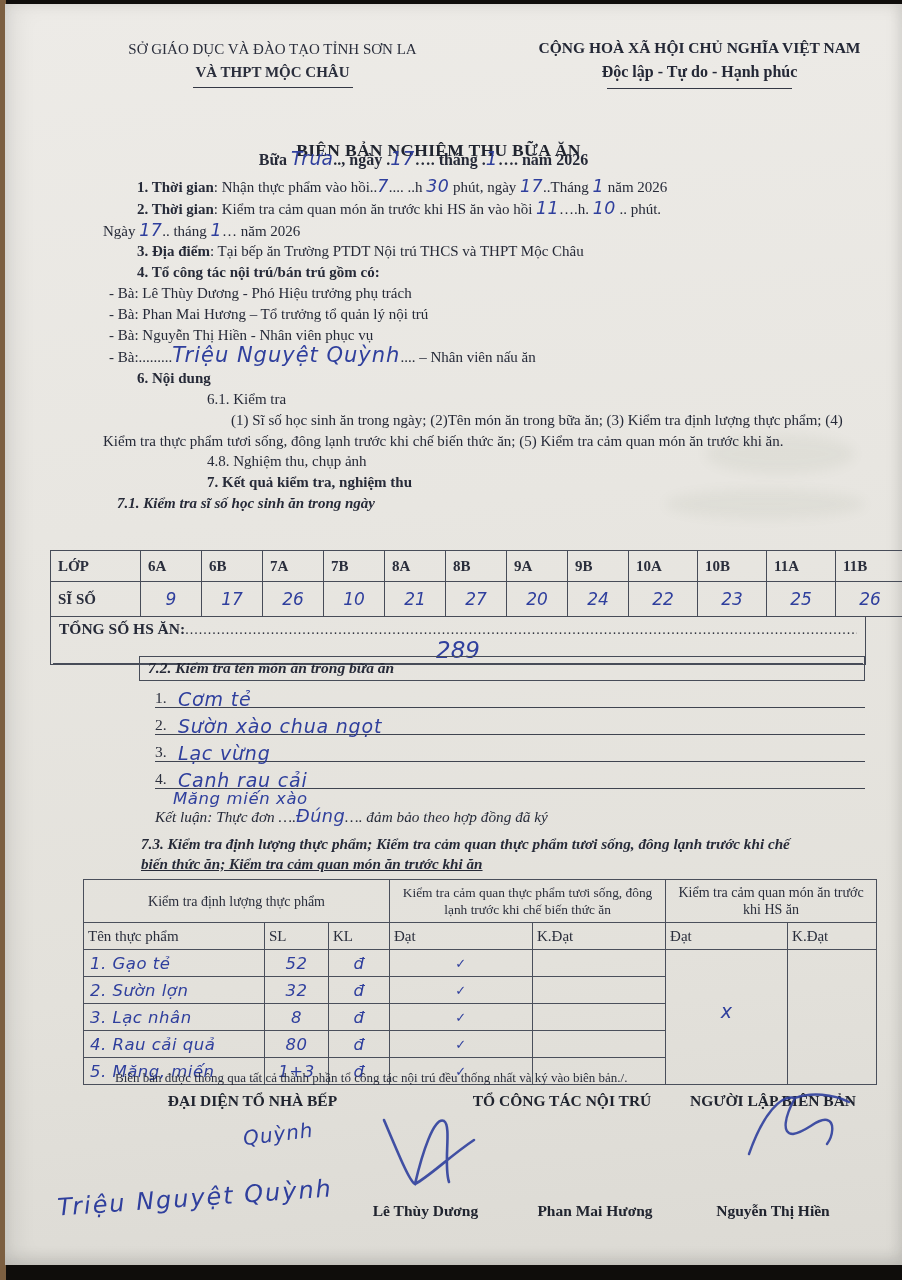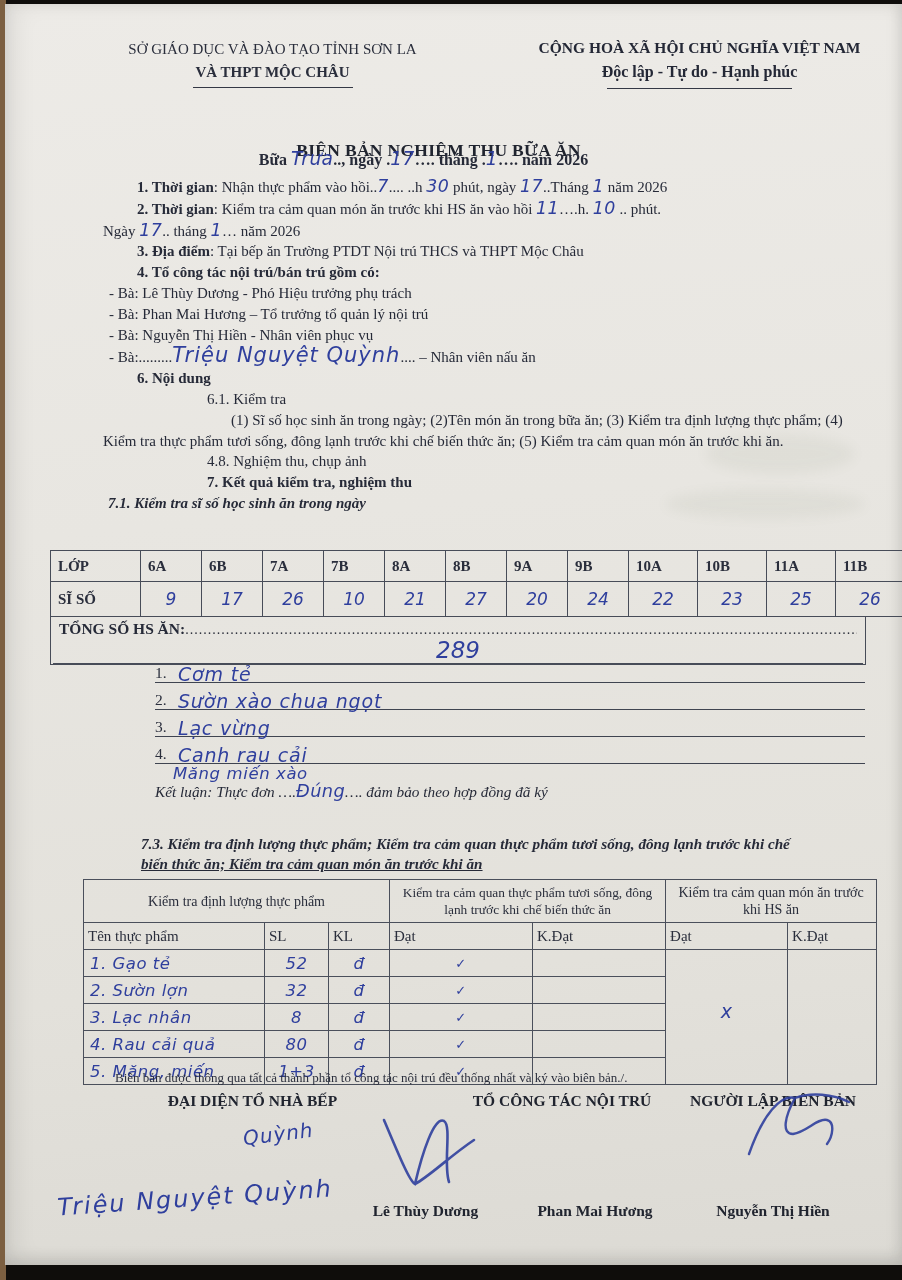--- a/index.html
+++ b/index.html
@@ -30,21 +30,21 @@
   .dateline{position:absolute;left:0;right:60px;top:144px;text-align:center;font-size:16px;}
 
   
   .bodyflow{position:absolute;left:96px;right:38px;top:172px;font-size:15px;}
   .ln{line-height:20.8px;min-height:20.8px;}
   .ind1{margin-left:36px;}
   .ind0{margin-left:2px;}
   .inddash{margin-left:8px;}
   .ind6{margin-left:106px;}
   .para{margin-left:2px;text-indent:128px;}
-  .i71{margin-left:7px;}
+  .i71{margin-left:16px;}
 
   .seg-b{font-weight:bold;}
   .seg-i{font-style:italic;}
   .seg-bi{font-weight:bold;font-style:italic;}
   .seg-hw,.seg-hwl{font-family:"DejaVu Sans",sans-serif;font-style:italic;color:#2f3f9d;font-size:1.16em;letter-spacing:.4px;}
   .seg-hwl{font-size:1.4em;letter-spacing:1px;}
 
   
   .t71wrap{position:absolute;left:45px;top:546px;width:816px;}
   table{border-collapse:collapse;}
@@ -180,20 +180,21 @@
     <div class="totalbox">
       <div class="totline">
         <span class="totlabel">TỔNG SỐ HS ĂN:</span>
         <span class="totdots">................................................................................................................................................................</span>
       </div>
       <div class="totval">289</div>
     </div>
   </div>
 
   <div class="s72">
+    <div class="headbox72">7.2. Kiểm tra tên món ăn trong bữa ăn</div>
     <div class="mlist">
       <div class="mline">
         <span class="mno">1.</span>
         <span class="mname">Cơm tẻ</span>
       </div>
       <div class="mline">
         <span class="mno">2.</span>
         <span class="mname">Sườn xào chua ngọt</span>
       </div>
       <div class="mline">

